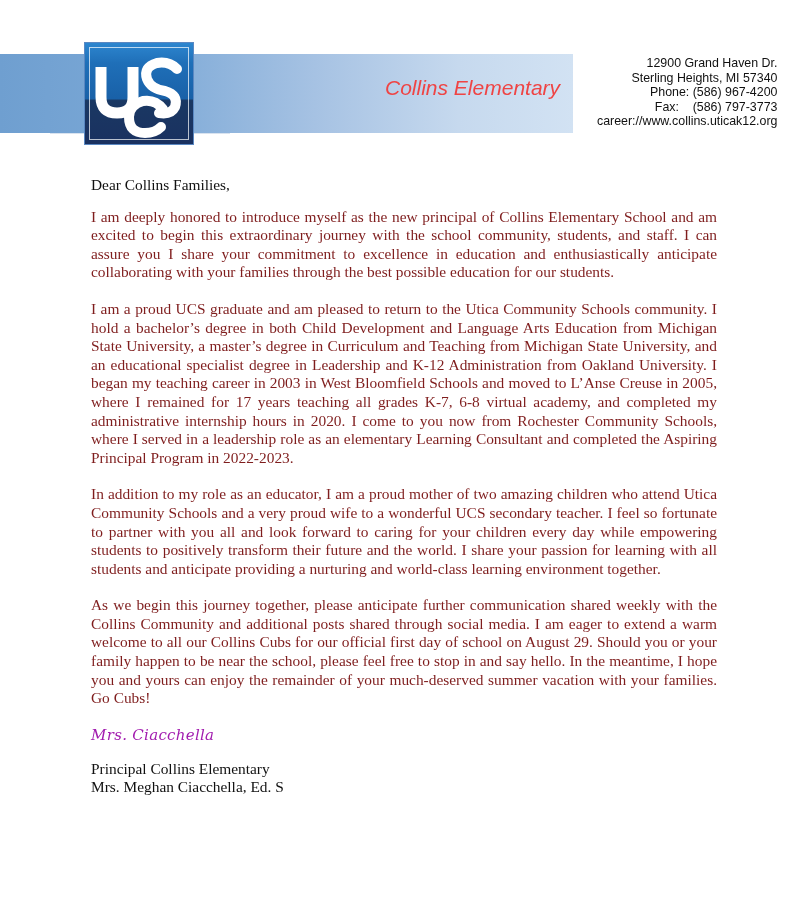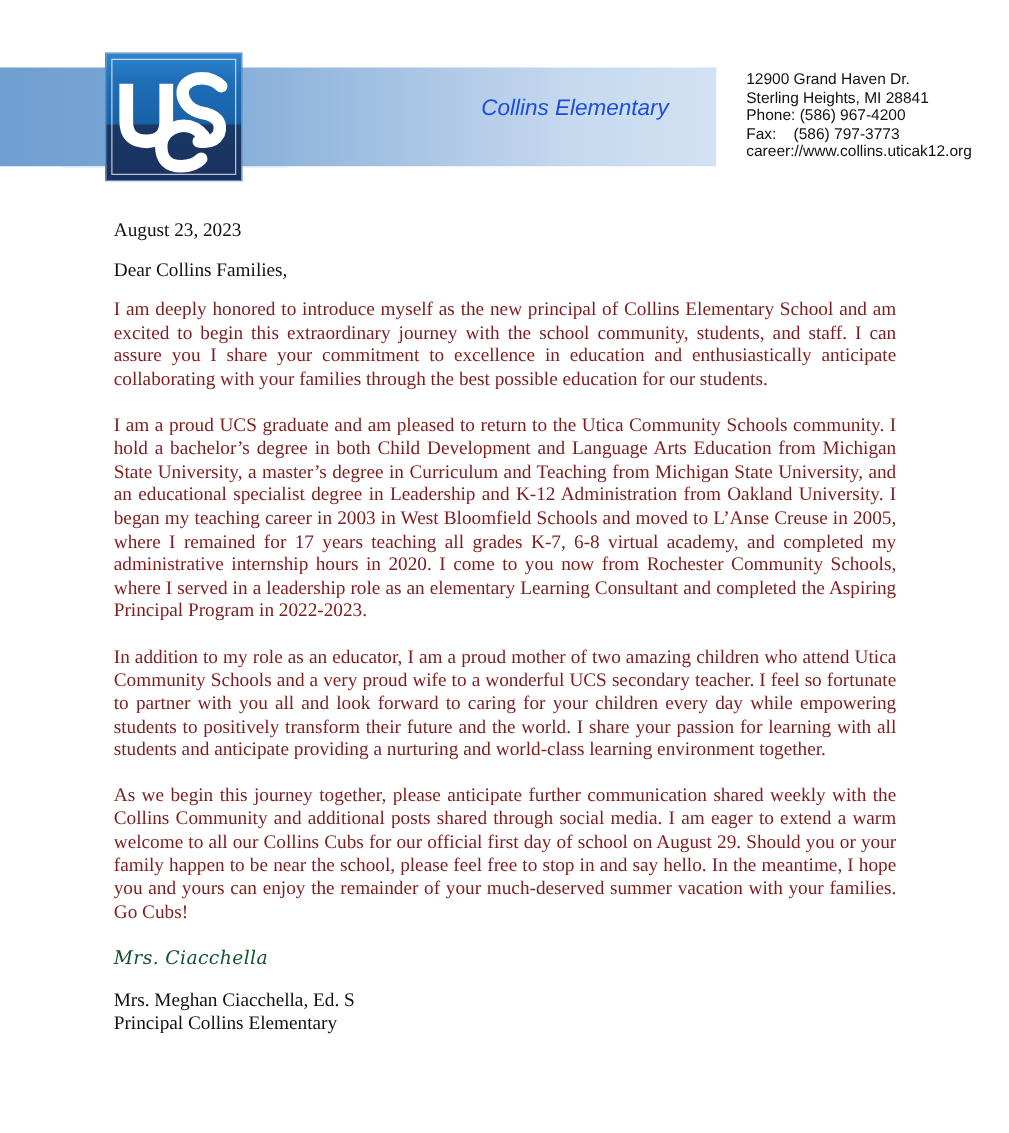--- a/index.html
+++ b/index.html
@@ -4,30 +4,30 @@
 <style>
   html, body { margin: 0; padding: 0; background: #ffffff; }
   body { width: 807px; height: 906px; position: relative; overflow: hidden; font-family: "Liberation Serif", serif; color: #111; }
   .banner { position: absolute; left: 0; top: 54px; width: 573px; height: 79px;
     background: linear-gradient(90deg, #6f9fd0 0%, #7ba8d6 25%, #a6c2e3 55%, #c6d9ee 80%, #d2e2f3 100%); }
   .banner-underline { position: absolute; left: 50px; top: 133px; width: 180px; height: 1px; background: #d9e3ef; }
   .logo { position: absolute; left: 84px; top: 42px; width: 110px; height: 103px; box-sizing: border-box;
     border: 1px solid #5a88c2; background: linear-gradient(180deg, #2d86cf 0%, #1f6fb8 20%, #1961a8 55%, #1a3863 57%, #1a3160 100%); overflow: hidden; }
   .logo-inner { position: absolute; left: 4px; top: 4px; right: 4px; bottom: 4px; border: 1px solid rgba(255,255,255,0.7); }
   .logo svg { position: absolute; left: 0; top: 0; }
-  .school-name { position: absolute; left: 385px; top: 76px; font-family: "Liberation Sans", sans-serif; font-style: italic; font-size: 18px; color: #1d4ed8; }
+  .school-name { position: absolute; left: 385px; top: 76px; font-family: "Liberation Sans", sans-serif; font-style: italic; font-size: 21px; color: #ef4444; }
   .address { position: absolute; left: 597px; top: 56px; font-family: "Liberation Sans", sans-serif; font-size: 12.4px; line-height: 14.6px; color: #111; }
-  .address div { white-space: pre; }
+  .address div { white-space: pre; text-align: right; }
   .letter { position: absolute; left: 91px; top: 176px; width: 626px; font-size: 15.4px; line-height: 18.6px; }
   .letter p { margin: 0; }
   .date { margin-bottom: 13px !important; }
   .salutation { margin-bottom: 13px !important; }
   .para { text-align: justify; margin-bottom: 18px !important; color: #7f1d1d; }
   .closing { margin-bottom: 16px !important; }
-  .signature { font-family: "DejaVu Serif", serif; font-style: italic; color: #14532d; font-size: 15px; margin-bottom: 16px !important; letter-spacing: 0.3px; }
+  .signature { font-family: "DejaVu Serif", serif; font-style: italic; color: #a21caf; font-size: 15px; margin-bottom: 16px !important; letter-spacing: 0.3px; }
   .sign-line { line-height: 18px; }
 </style>
 </head>
 <body>
 
 <div class="banner"></div>
 <div class="banner-underline"></div>
 
 <div class="logo">
   <div class="logo-inner"></div>
@@ -38,29 +38,28 @@
     <path d="M78 66 Q70 56 58 58 Q44 62 44 74 Q44 90 60 90 Q70 90 76 84" fill="none" stroke="#ffffff" stroke-width="10" stroke-linecap="round"></path>
 
     <path d="M92 26 Q84 18 72 20 Q58 24 62 36 Q66 46 80 48 Q94 52 90 64 Q86 72 74 70" fill="none" stroke="#ffffff" stroke-width="10" stroke-linecap="round"></path>
   </svg>
 </div>
 
 <div class="school-name">Collins Elementary</div>
 
 <div class="address">
   <div>12900 Grand Haven Dr.</div>
-  <div>Sterling Heights, MI 28841</div>
+  <div>Sterling Heights, MI 57340</div>
   <div>Phone: (586) 967-4200</div>
   <div>Fax:    (586) 797-3773</div>
   <div>career://www.collins.uticak12.org</div>
 </div>
 
 <div class="letter">
-  <p class="date">August 23, 2023</p>
   <p class="salutation">Dear Collins Families,</p>
   <p class="para">I am deeply honored to introduce myself as the new principal of Collins Elementary School and am excited to begin this extraordinary journey with the school community, students, and staff.  I can assure you I share your commitment to excellence in education and enthusiastically anticipate collaborating with your families through the best possible education for our students.</p>
   <p class="para">I am a proud UCS graduate and am pleased to return to the Utica Community Schools community. I hold a bachelor’s degree in both Child Development and Language Arts Education from Michigan State University, a master’s degree in Curriculum and Teaching from Michigan State University, and an educational specialist degree in Leadership and K-12 Administration from Oakland University. I began my teaching career in 2003 in West Bloomfield Schools and moved to L’Anse Creuse in 2005, where I remained for 17 years teaching all grades K-7, 6-8 virtual academy, and completed my administrative internship hours in 2020. I come to you now from Rochester Community Schools, where I served in a leadership role as an elementary Learning Consultant and completed the Aspiring Principal Program in 2022-2023.</p>
   <p class="para">In addition to my role as an educator, I am a proud mother of two amazing children who attend Utica Community Schools and a very proud wife to a wonderful UCS secondary teacher. I feel so fortunate to partner with you all and look forward to caring for your children every day while empowering students to positively transform their future and the world. I share your passion for learning with all students and anticipate providing a nurturing and world-class learning environment together.</p>
   <p class="para">As we begin this journey together, please anticipate further communication shared weekly with the Collins Community and additional posts shared through social media. I am eager to extend a warm welcome to all our Collins Cubs for our official first day of school on August 29. Should you or your family happen to be near the school, please feel free to stop in and say hello. In the meantime, I hope you and yours can enjoy the remainder of your much-deserved summer vacation with your families. Go Cubs!</p>
   <p class="signature">Mrs. Ciacchella</p>
+  <p class="sign-line">Principal Collins Elementary</p>
   <p class="sign-line">Mrs. Meghan Ciacchella, Ed. S</p>
-  <p class="sign-line">Principal Collins Elementary</p>
 </div>
 
 </body></html>

